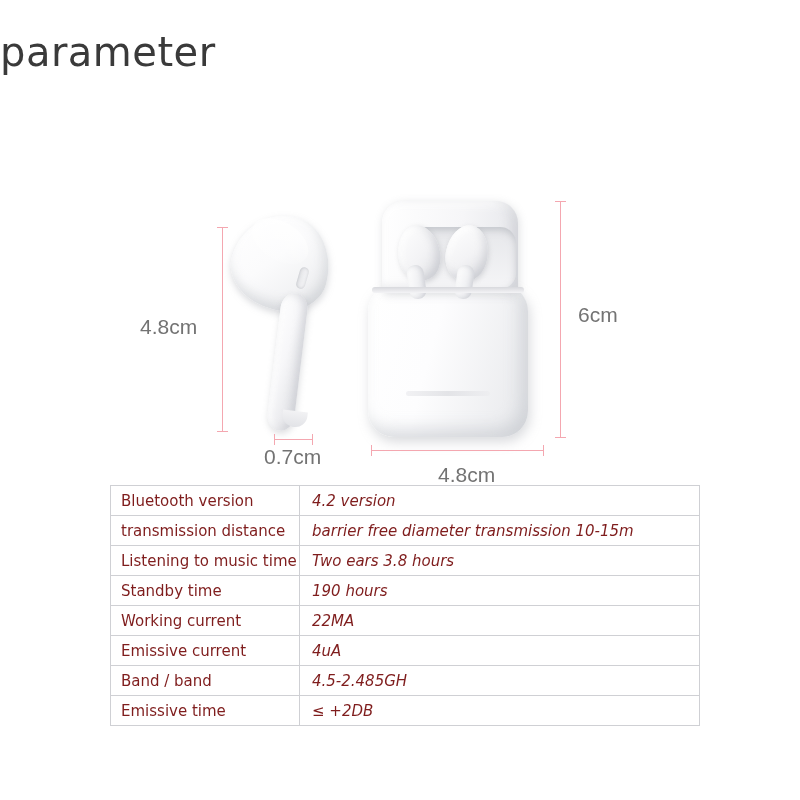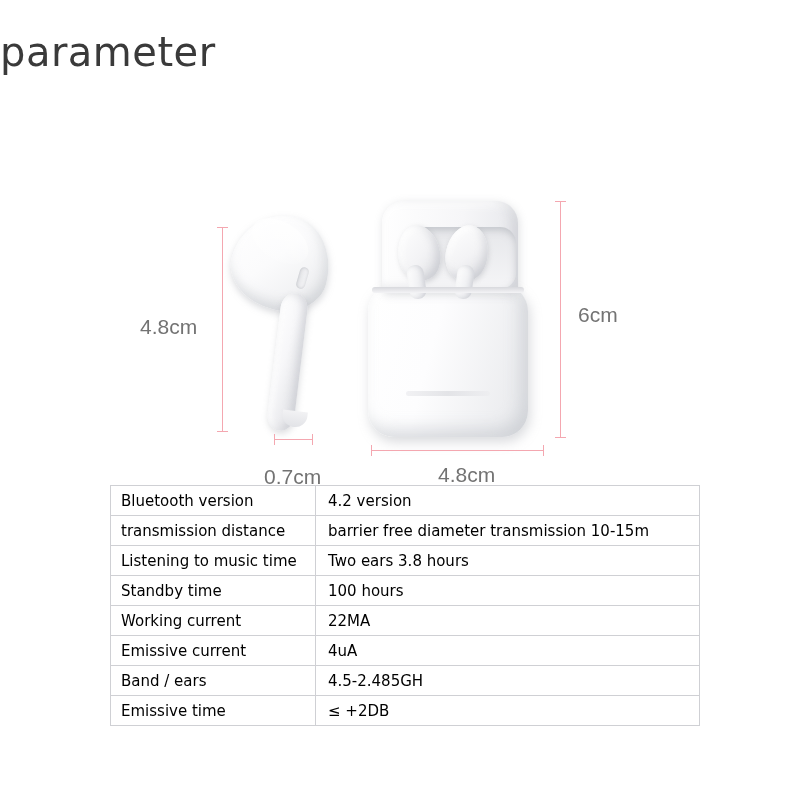--- a/index.html
+++ b/index.html
@@ -222,28 +222,28 @@
     position: absolute;
     left: 110px;
     top: 485px;
     width: 590px;
     border-collapse: collapse;
     font-family: "DejaVu Sans", sans-serif;
   }
   .spec-table td {
     border: 1px solid #cfd0d4;
     font-size: 15px;
-    color: #000000;
+    color: #7f1d1d;
     height: 29px;
-    padding: 0 16px 0 10px;
+    padding: 0 0 0 10px;
     vertical-align: middle;
     white-space: nowrap;
   }
   .spec-table td.k { width: 178px; }
-  .spec-table td.v { padding-left: 12px; }
+  .spec-table td.v { padding-left: 12px; font-style: italic; }
 </style>
 </head>
 <body>
 
 <div class="title">parameter</div>
 
 <div class="product-area">
 
   <div class="earbud">
     <div class="bud-body">
@@ -255,21 +255,21 @@
   </div>
 
   <div class="dim-line-v" style="left:222px; top:152px; height:204px;"></div>
   <div class="cap-h" style="left:217px; top:152px;"></div>
   <div class="cap-h" style="left:217px; top:356px;"></div>
   <div class="dim-label" style="left:140px; top:240px;">4.8cm</div>
 
   <div class="dim-line-h" style="left:274px; top:364px; width:38px;"></div>
   <div class="cap-v" style="left:274px; top:359px;"></div>
   <div class="cap-v" style="left:312px; top:359px;"></div>
-  <div class="dim-label" style="left:264px; top:370px;margin-top:20px;">0.7cm</div>
+  <div class="dim-label" style="left:264px; top:370px;">0.7cm</div>
 
   <div class="case">
     <div class="case-bottom"></div>
     <div class="case-lid">
       <div class="lid-inner"></div>
     </div>
     <div class="bud-in left"></div>
     <div class="bud-in right"></div>
     <div class="bud-in-stem left"></div>
     <div class="bud-in-stem right"></div>
@@ -298,32 +298,32 @@
     <tr>
       <td class="k">transmission distance</td>
       <td class="v">barrier free diameter transmission 10-15m</td>
     </tr>
     <tr>
       <td class="k">Listening to music time</td>
       <td class="v">Two ears 3.8 hours</td>
     </tr>
     <tr>
       <td class="k">Standby time</td>
-      <td class="v">100 hours</td>
+      <td class="v">190 hours</td>
     </tr>
     <tr>
       <td class="k">Working current</td>
       <td class="v">22MA</td>
     </tr>
     <tr>
       <td class="k">Emissive current</td>
       <td class="v">4uA</td>
     </tr>
     <tr>
-      <td class="k">Band / ears</td>
+      <td class="k">Band / band</td>
       <td class="v">4.5-2.485GH</td>
     </tr>
     <tr>
       <td class="k">Emissive time</td>
       <td class="v">≤ +2DB</td>
     </tr>
   </tbody>
 </table>
 
 </body></html>

